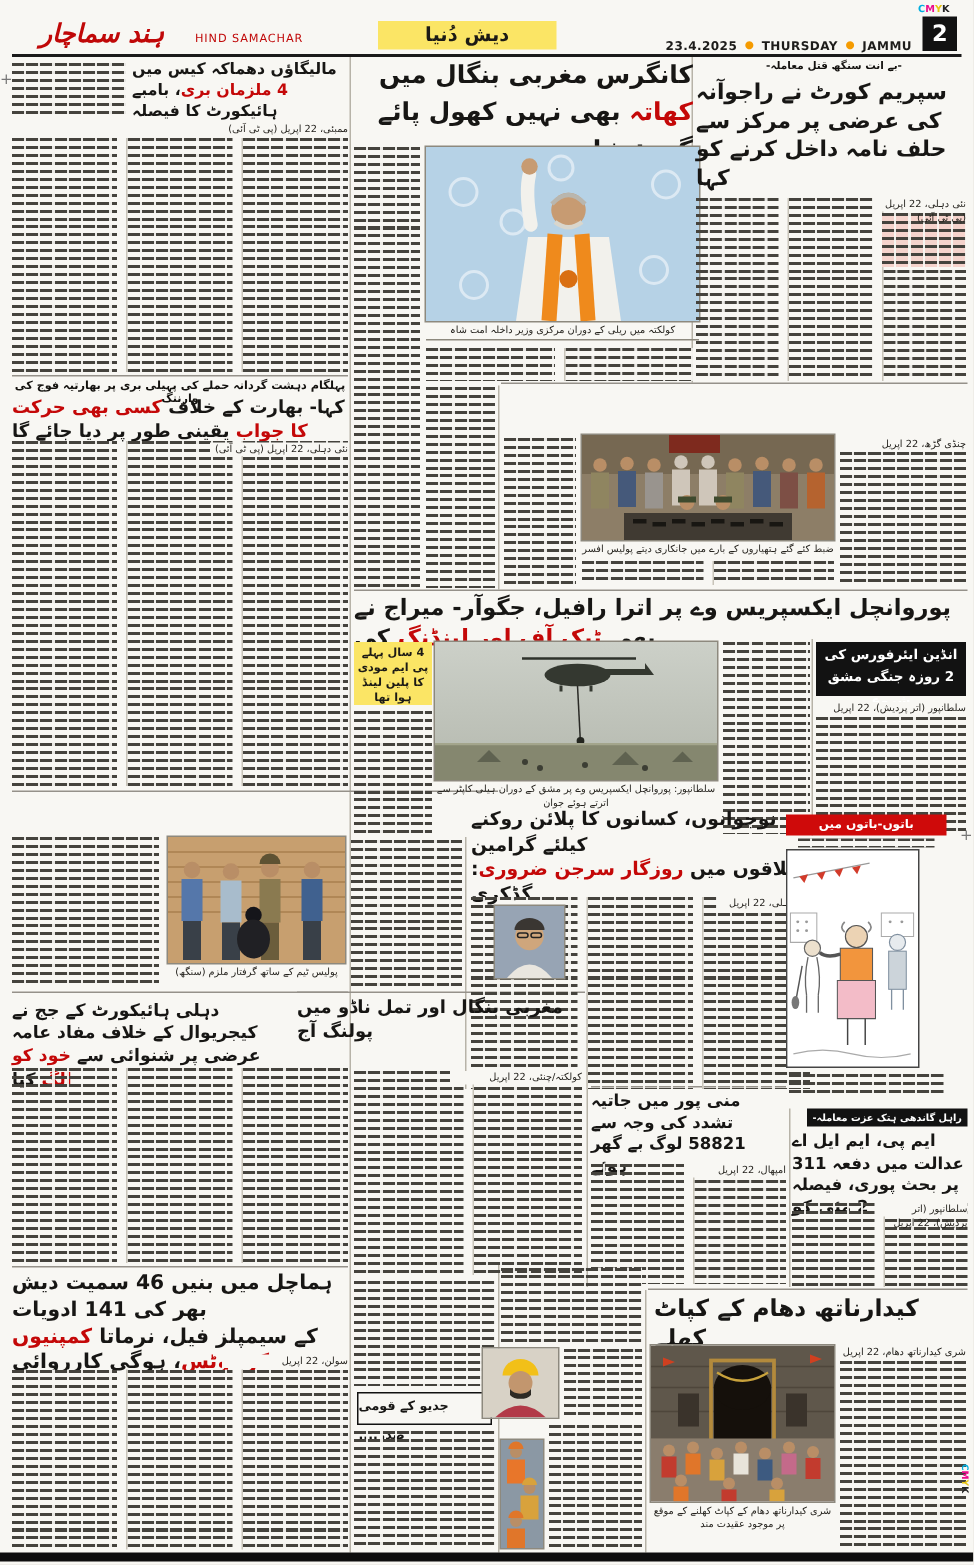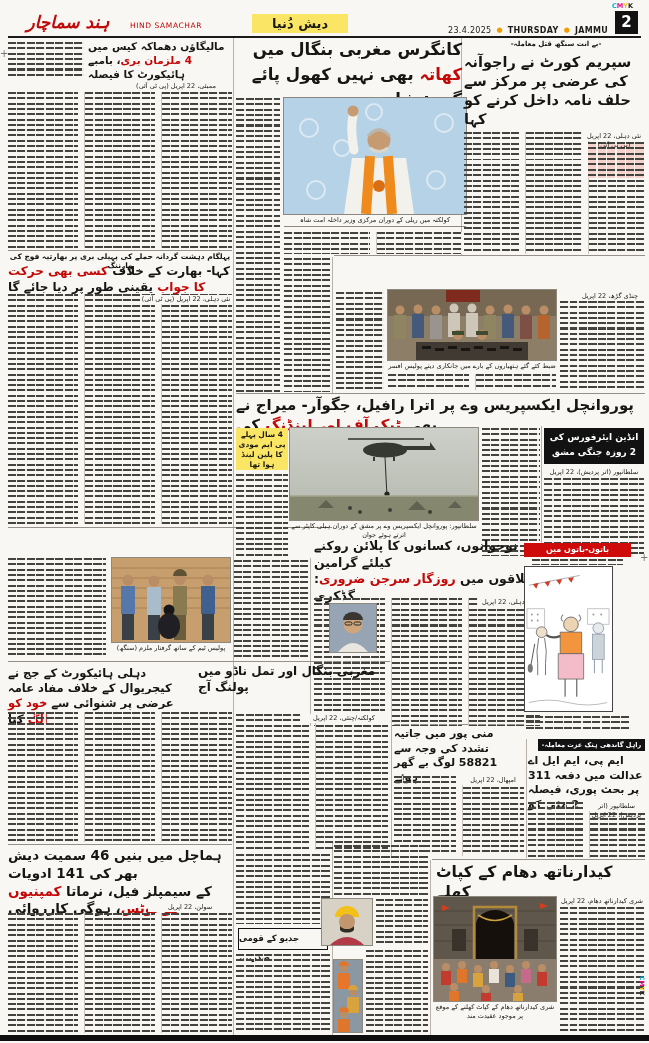--- a/index.html
+++ b/index.html
@@ -11,45 +11,45 @@
  repeating-linear-gradient(90deg,rgba(248,247,243,0) 0 8px,rgba(248,247,243,.92) 8px 9.5px),
  repeating-linear-gradient(180deg,#45433d 0 2px,rgba(0,0,0,0) 2px 5.3px)}
 .cols{display:flex;gap:6px}
 .cols>div{flex:1}
 .cols>div+div{border-left:1px solid #c8c4b9}
 .hl{font-weight:bold;direction:rtl;color:#171614;line-height:1.32;font-family:"DejaVu Sans",sans-serif}
 .center{text-align:left}
 .right{text-align:right}
 .red{color:#c40808}
 .kick{direction:rtl;font-weight:bold;text-align:center;color:#14120f}
-.dl{direction:rtl;font-size:6.5px;color:#23211c;text-align:center;background:#f8f7f3;line-height:9px}
+.dl{direction:rtl;font-size:6.5px;color:#23211c;text-align:right;background:#f8f7f3;line-height:9px}
 .cap{direction:rtl;font-size:6.5px;color:#23211c;text-align:center;line-height:1.45}
 .vr{background:#b7b3a8}
 .hrule{background:#95918a}
 svg.ph{outline:1px solid #8d897e;display:block;background:#fff}
 .blackbox{background:#121212;color:#fff;direction:rtl;text-align:center;font-weight:bold}
 .ybox{background:#fbe565;direction:rtl;text-align:center;font-weight:bold;color:#1c1a15}
 .masthead{color:#c00808;font-weight:bold;font-style:italic;direction:rtl}
 .hdrsmall{font-size:8px;font-weight:bold;color:#1d1c1a;letter-spacing:.3px}
 .dot{color:#f59b00;font-size:7px;vertical-align:1px}
 </style>
 </head>
 <body>
 
 <div id="paper">
 
   <div class="a" style="left:612px;top:2px;font-size:6.5px;font-weight:bold"><span style="color:#00aee0">C</span><span style="color:#ec0c8c">M</span><span style="color:#e8c410">Y</span><span style="color:#222">K</span></div>
 
   <div class="a masthead" style="left:12px;top:12px;width:112px;height:24px;font-size:17px;text-align:center">ہند سماچار</div>
   <div class="a" style="left:130px;top:21px;font-size:7.5px;font-weight:normal;color:#c00808;letter-spacing:.6px">HIND SAMACHAR</div>
 
-  <div class="a ybox" style="left:252px;top:14px;width:96px;height:19px;font-size:13px;line-height:19px">دیش دُنیا</div>
+  <div class="a ybox" style="left:252px;top:14px;width:119px;height:19px;font-size:13px;line-height:19px">دیش دُنیا</div>
 
   <div class="a right" style="left:400px;top:18px;width:208px">
-    <span class="hdrsmall" style="font-weight:normal">23.4.2025</span>
+    <span class="hdrsmall" style="font-weight:bold">23.4.2025</span>
     <span class="dot">●</span>
     <span class="hdrsmall">THURSDAY</span>
     <span class="dot">●</span>
     <span class="hdrsmall">JAMMU</span>
   </div>
   <div class="a blackbox" style="left:615px;top:11px;width:23px;height:23px;font-size:15px;line-height:23px">2</div>
   <div class="a" style="left:8px;top:36px;width:633px;height:2px;background:#1a1a1a"></div>
 
   <div class="a" style="left:0px;top:48px;font-size:10px;color:#777">+</div>
   <div class="a" style="left:640px;top:552px;font-size:10px;color:#777">+</div>

